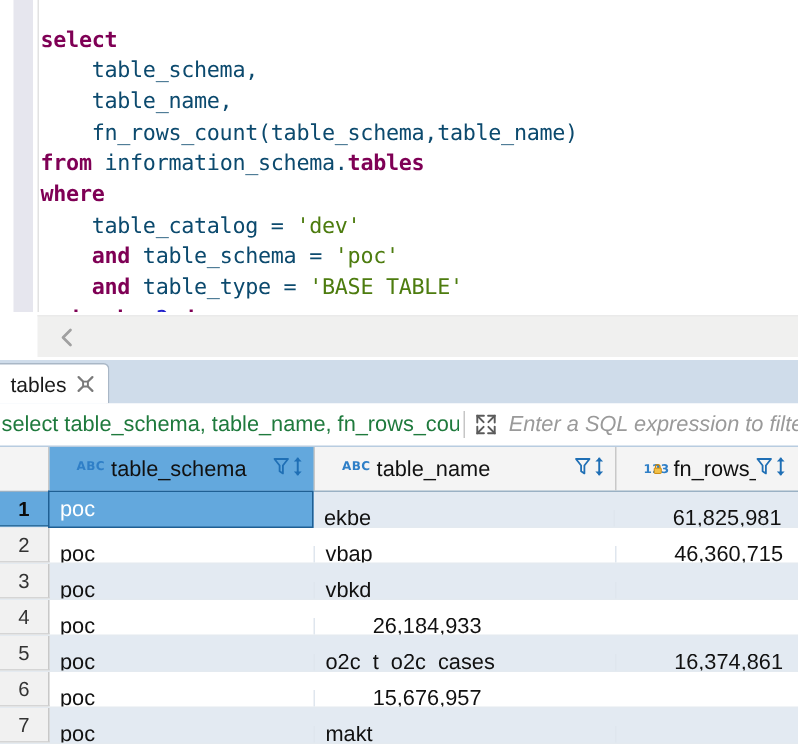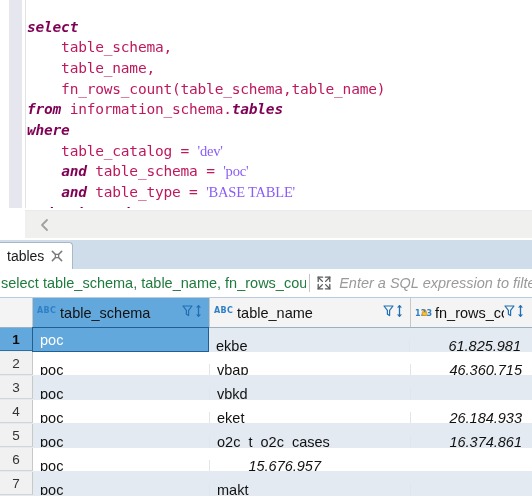--- a/index.html
+++ b/index.html
@@ -29,24 +29,24 @@
   }
   .code {
     position: absolute; left: 27px; top: 2px;
     font-family: "DejaVu Sans Mono", "Liberation Mono", monospace;
     font-size: 14.5px;
     line-height: 20.7px;
     white-space: pre;
     color: #000000;
     letter-spacing: -0.2px;
   }
-  .kw   { color: #7f0055; font-weight: bold; font-style: italic; }
-  .str  { color: #8b5cf6; font-family: Liberation Serif, serif; }
+  .kw   { color: #7f0055; font-weight: bold; }
+  .str  { color: #4d7c0f; }
   .num  { color: #2222cc; }
-  .plain{ color: #be185d; margin-top: 41px; }
+  .plain{ color: #0c4a6e; margin-top: 41px; }
 
   
   .toolbar-strip {
     position: absolute; left: 0; top: 208px; width: 532px; height: 32px;
     background: #ffffff;
   }
   .toolbar-inner {
     position: absolute; left: 25px; top: 2px; width: 507px; height: 28px;
     background: #f0f0ef;
     border-top: 1px solid #eaeaea;
@@ -120,21 +120,21 @@
     border-bottom: 1px solid #9ab1c4;
   }
   .hc-corner {
     width: 33px; flex: 0 0 auto;
     background: #f4f4f4;
     border-right: 1px solid #c8c8c8;
   }
   .hc {
     position: relative;
     display: flex; align-items: center;
-    padding: 0 6px 0 4px;
+    padding: 0 6px 0 18px;
     border-right: 1px solid #c8c8c8;
     font-size: 14.5px; color: #111111;
     cursor: pointer;
     overflow: hidden;
   }
   .hc.sel { background: #63a8dd; }
   .hc-type { flex: 0 0 auto; margin-right: 4px; display: flex; align-items: flex-start; }
   .hc-name { flex: 1 1 auto; white-space: nowrap; overflow: hidden; }
   .hc-tools { flex: 0 0 auto; display: flex; align-items: center; gap: 1px; }
 
@@ -181,21 +181,21 @@
   }
   .cell {
     display: flex; align-items: center;
     padding: 0 7px;
     font-size: 14.5px; color: #111111;
     border-right: 1px solid #dfe6ee;
     white-space: nowrap; overflow: hidden;
     cursor: pointer;
     margin-top: 12px;
   }
-  .cell.num { justify-content: flex-end; padding-right: 9px; border-right: none; font-style: italic; }
+  .cell.num { justify-content: flex-end; padding-right: 9px; border-right: none; }
   .cell.cellsel {
     background: #63a8dd; color: #ffffff;
     border: 1px solid #1f5f93;
     margin: -1px 0 -1px -1px;
   }
 </style>
 </head>
 <body>
 
 <div id="app">
@@ -346,21 +346,20 @@
           <div class="cell col-count num">46,360,715</div>
         </div>
         <div class="grid-row alt">
           <div class="cell-rownum">3</div>
           <div class="cell col-schema">poc</div>
           <div class="cell col-name">vbkd</div>
         </div>
         <div class="grid-row white">
           <div class="cell-rownum">4</div>
           <div class="cell col-schema">poc</div>
-          <div class="cell col-name">eket</div>
           <div class="cell col-count num">26,184,933</div>
         </div>
         <div class="grid-row alt">
           <div class="cell-rownum">5</div>
           <div class="cell col-schema">poc</div>
           <div class="cell col-name">o2c_t_o2c_cases</div>
           <div class="cell col-count num">16,374,861</div>
         </div>
         <div class="grid-row white">
           <div class="cell-rownum">6</div>

